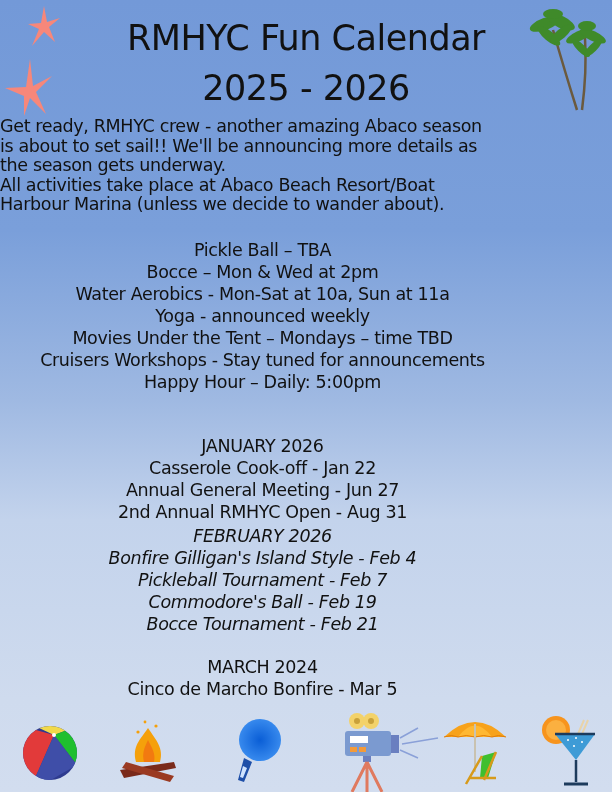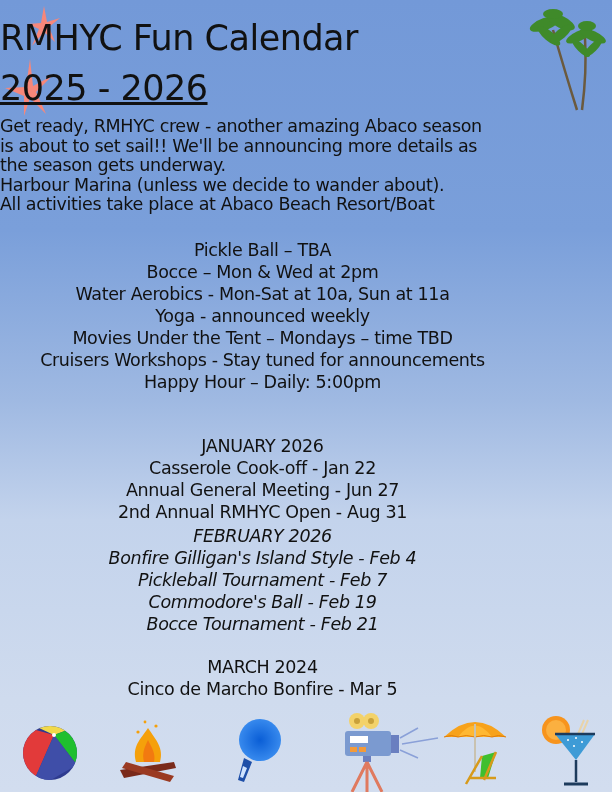--- a/index.html
+++ b/index.html
@@ -3,25 +3,25 @@
 <meta charset="utf-8">
 <style>
   html, body { margin: 0; padding: 0; }
   body {
     width: 612px; height: 792px; overflow: hidden; position: relative;
     background: linear-gradient(to bottom, #7399d8 0px, #7a9fda 230px, #9fb9e2 400px, #c3d3ec 520px, #cfdbee 700px, #d2ddef 792px);
     font-family: "DejaVu Sans", sans-serif;
     color: #111;
   }
   .title {
-    position: absolute; left: 0; width: 612px; 
+    position: absolute; left: 0; width: 612px; text-align: center;
     font-size: 35px; line-height: 46px; letter-spacing: -0.5px; margin: 0; font-weight: normal;
   }
   .t1 { top: 15px; }
-  .t2 { top: 65px; text-decoration: underline; }
+  .t2 { top: 65px; }
   .intro {
     position: absolute; top: 117px; left: 0; width: 612px; text-align: left;
     font-size: 17.5px; line-height: 19.5px; letter-spacing: -0.35px;
   }
   .intro div { white-space: nowrap; }
   .list {
     position: absolute; left: 0; width: 525px; text-align: center;
     font-size: 17.5px; line-height: 22px; letter-spacing: -0.35px;
   }
   .list div { white-space: nowrap; }
@@ -61,22 +61,22 @@
   </g>
 </svg>
 
 <h1 class="title t1">RMHYC Fun Calendar</h1>
 <h1 class="title t2">2025 - 2026</h1>
 
 <div class="intro">
   <div>Get ready, RMHYC crew - another amazing Abaco season</div>
   <div>is about to set sail!!  We'll be announcing more details as</div>
   <div>the season gets underway.</div>
+  <div>All activities take place at Abaco Beach Resort/Boat</div>
   <div>Harbour Marina (unless we decide to wander about).</div>
-  <div>All activities take place at Abaco Beach Resort/Boat</div>
 </div>
 
 <div class="list activities">
   <div>Pickle Ball – TBA</div>
   <div>Bocce – Mon &amp; Wed at 2pm</div>
   <div>Water Aerobics - Mon-Sat at 10a, Sun at 11a</div>
   <div>Yoga - announced weekly</div>
   <div>Movies Under the Tent – Mondays – time TBD</div>
   <div>Cruisers Workshops - Stay tuned for announcements</div>
   <div>Happy Hour – Daily: 5:00pm</div>

